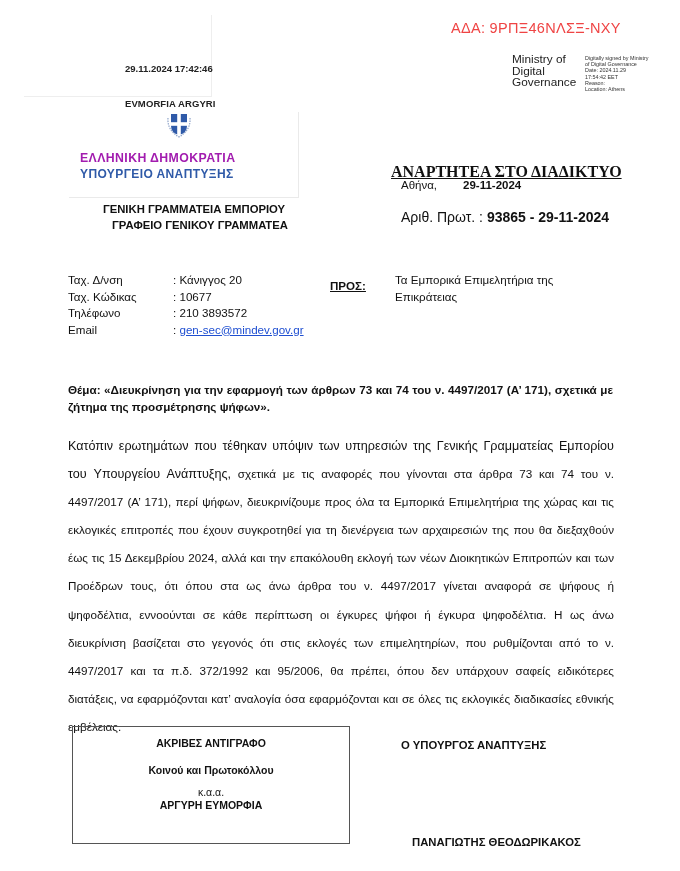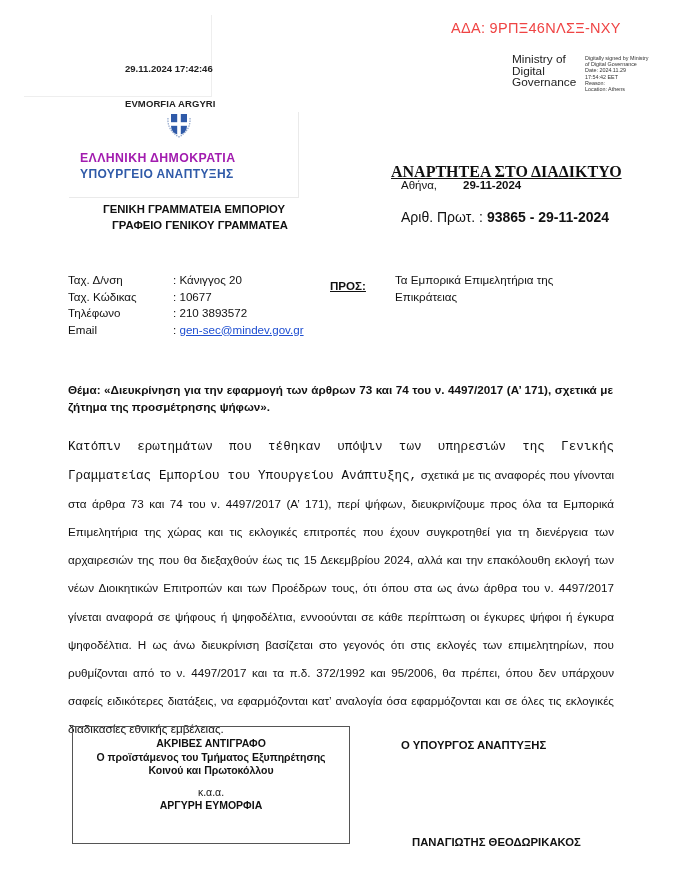--- a/index.html
+++ b/index.html
@@ -44,21 +44,21 @@
   .contact-row a { color: #1f4fd1; text-decoration: underline; }
 
   .to-label { left: 330px; top: 272px; font-size: 11.6px; font-weight: bold; text-decoration: underline; line-height: 16.5px; margin-top: 6px; }
   .to-value { left: 395px; top: 272px; width: 190px; font-size: 11.6px; line-height: 16.5px; }
 
   
   .subject { left: 68px; top: 381px; width: 545px; font-size: 11.7px; font-weight: bold; line-height: 17px; text-align: justify; color: #111; }
 
   
   .body-text { left: 68px; top: 432px; width: 546px; font-size: 11.7px; line-height: 28.1px; text-align: justify; color: #111; }
-  .body-text .serif { font-family: Liberation Mono, monospace; font-size: 12.6px; }
+  .body-text .serif { font-family: Liberation Sans, sans-serif; font-size: 12.6px; }
 
   
   .copy-box { left: 72px; top: 726px; width: 278px; height: 118px; border: 1.5px solid #555; }
   .copy-line { position: absolute; left: 0; width: 100%; text-align: center; font-size: 10.5px; color: #111; }
   .copy-line.b { font-weight: bold; }
 
   .minister-title { left: 401px; top: 739px; font-size: 11.3px; font-weight: bold; color: #111; text-align: right; }
   .minister-name { left: 388px; top: 836px; font-size: 11.3px; font-weight: bold; color: #111; padding-left: 24px; }
 </style>
 </head>
@@ -128,20 +128,19 @@
 
 <div class="abs to-label">ΠΡΟΣ:</div>
 <div class="abs to-value">Τα Εμπορικά Επιμελητήρια της Επικράτειας</div>
 
 <div class="abs subject">Θέμα: «Διευκρίνηση για την εφαρμογή των άρθρων 73 και 74 του ν. 4497/2017 (Α’ 171), σχετικά με ζήτημα της προσμέτρησης ψήφων».</div>
 
 <div class="abs body-text"><span class="serif">Κατόπιν ερωτημάτων που τέθηκαν υπόψιν των υπηρεσιών της Γενικής Γραμματείας Εμπορίου του Υπουργείου Ανάπτυξης,</span><span> σχετικά με τις αναφορές που γίνονται στα άρθρα 73 και 74 του ν. 4497/2017 (Α’ 171), περί ψήφων, διευκρινίζουμε προς όλα τα Εμπορικά Επιμελητήρια της χώρας και τις εκλογικές επιτροπές που έχουν συγκροτηθεί για τη διενέργεια των αρχαιρεσιών της που θα διεξαχθούν έως τις 15 Δεκεμβρίου 2024, αλλά και την επακόλουθη εκλογή των νέων Διοικητικών Επιτροπών και των Προέδρων τους, ότι όπου στα ως άνω άρθρα του ν. 4497/2017 γίνεται αναφορά σε ψήφους ή ψηφοδέλτια, εννοούνται σε κάθε περίπτωση οι έγκυρες ψήφοι ή έγκυρα ψηφοδέλτια. Η ως άνω διευκρίνιση βασίζεται στο γεγονός ότι στις εκλογές των επιμελητηρίων, που ρυθμίζονται από το ν. 4497/2017 και τα π.δ. 372/1992 και 95/2006, θα πρέπει, όπου δεν υπάρχουν σαφείς ειδικότερες διατάξεις, να εφαρμόζονται κατ’ αναλογία όσα εφαρμόζονται και σε όλες τις εκλογικές διαδικασίες εθνικής εμβέλειας.</span></div>
 
 <div class="abs copy-box">
   <div class="copy-line b" style="top:10px">ΑΚΡΙΒΕΣ ΑΝΤΙΓΡΑΦΟ</div>
-  <div class="copy-line b" style="top:24px">Ο προϊστάμενος του Τμήματος Εξυπηρέτησης</div>
   <div class="copy-line b" style="top:37px">Κοινού και Πρωτοκόλλου</div>
   <div class="copy-line" style="top:59px">κ.α.α.</div>
   <div class="copy-line b" style="top:72px">ΑΡΓΥΡΗ ΕΥΜΟΡΦΙΑ</div>
 </div>
 
 <div class="abs minister-title">Ο ΥΠΟΥΡΓΟΣ ΑΝΑΠΤΥΞΗΣ</div>
 <div class="abs minister-name">ΠΑΝΑΓΙΩΤΗΣ ΘΕΟΔΩΡΙΚΑΚΟΣ</div>
 
 </body></html>

